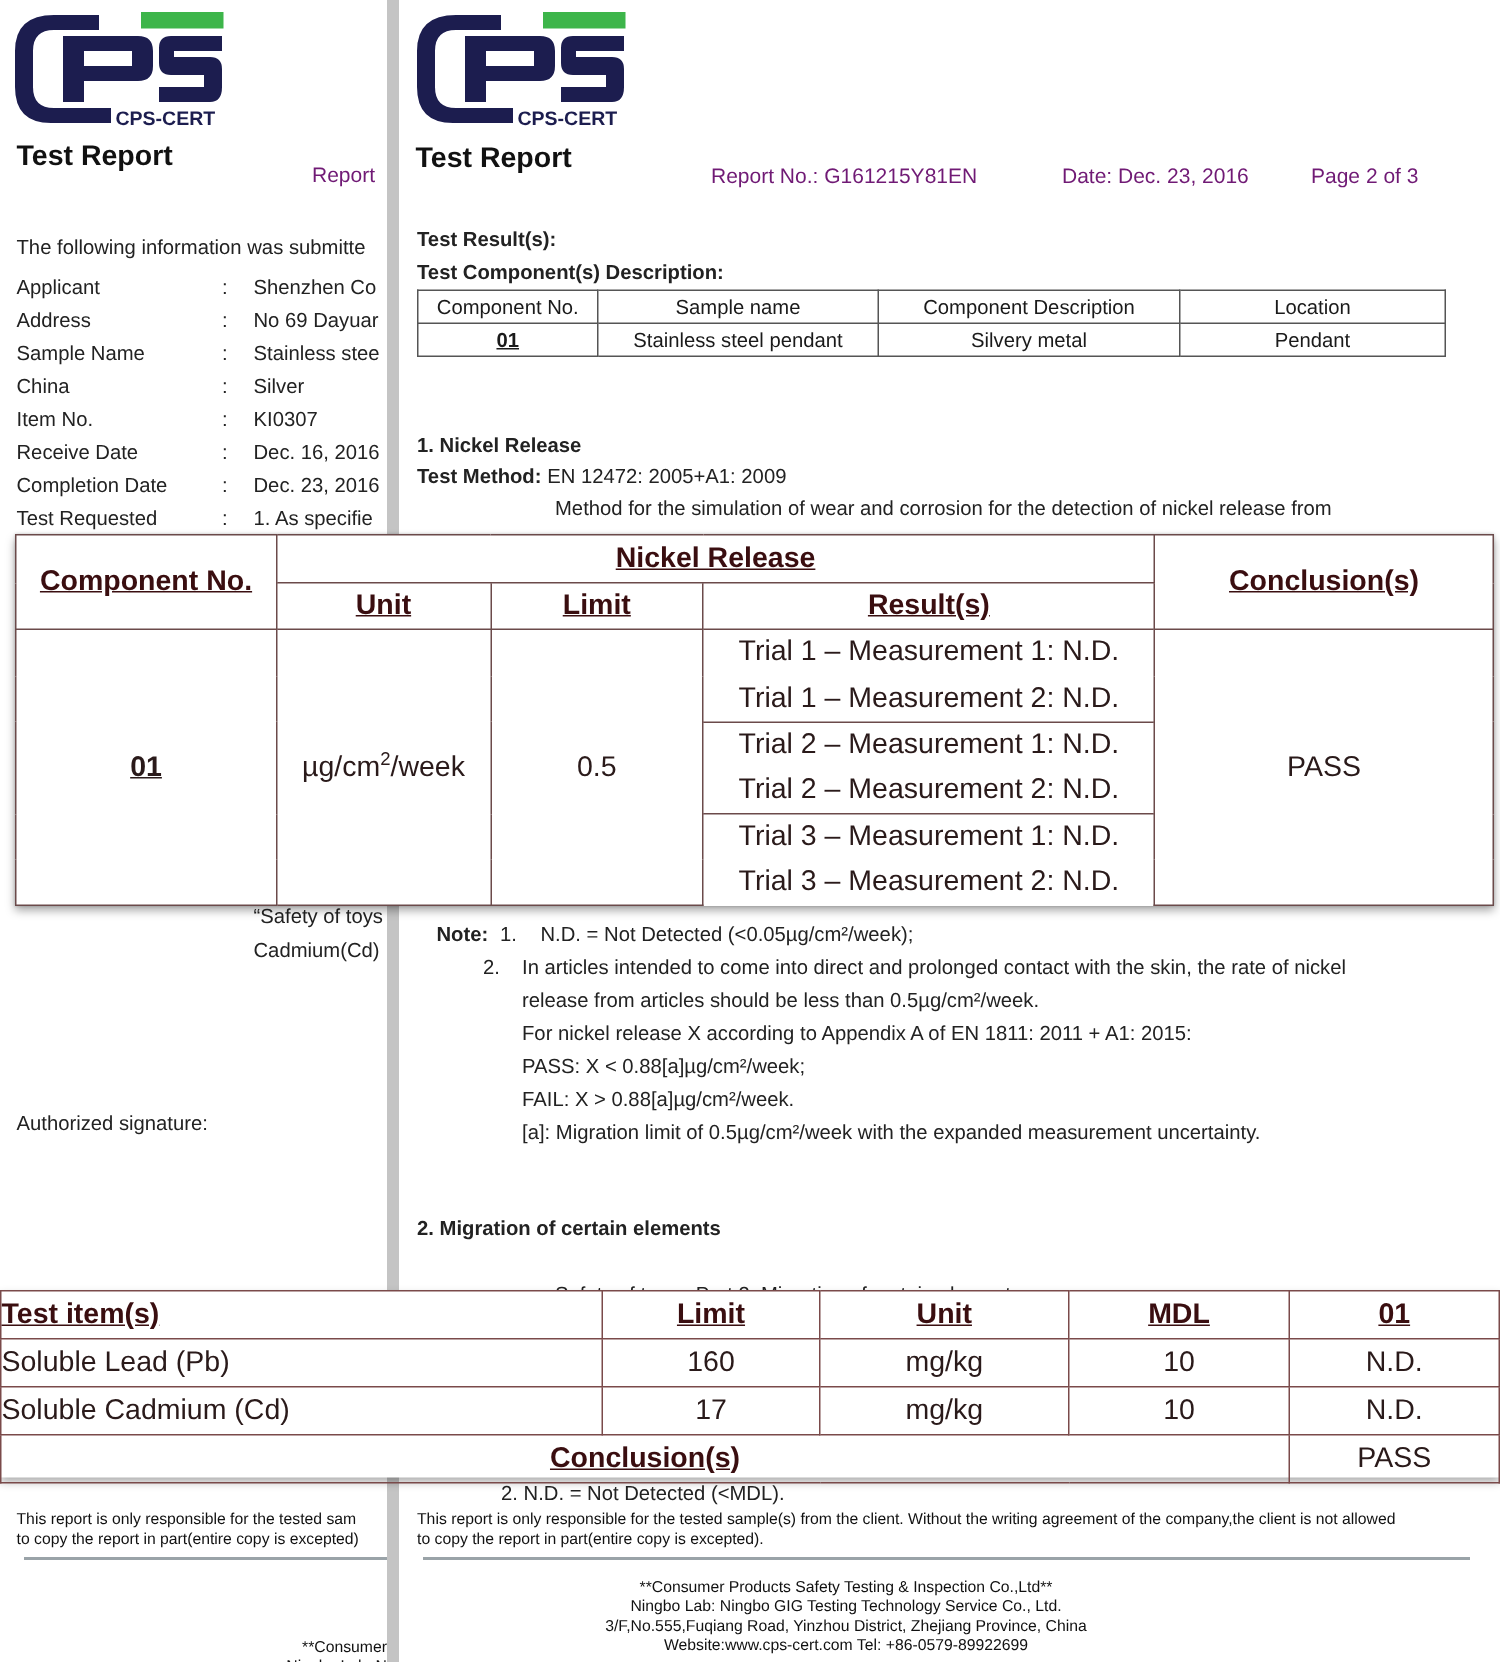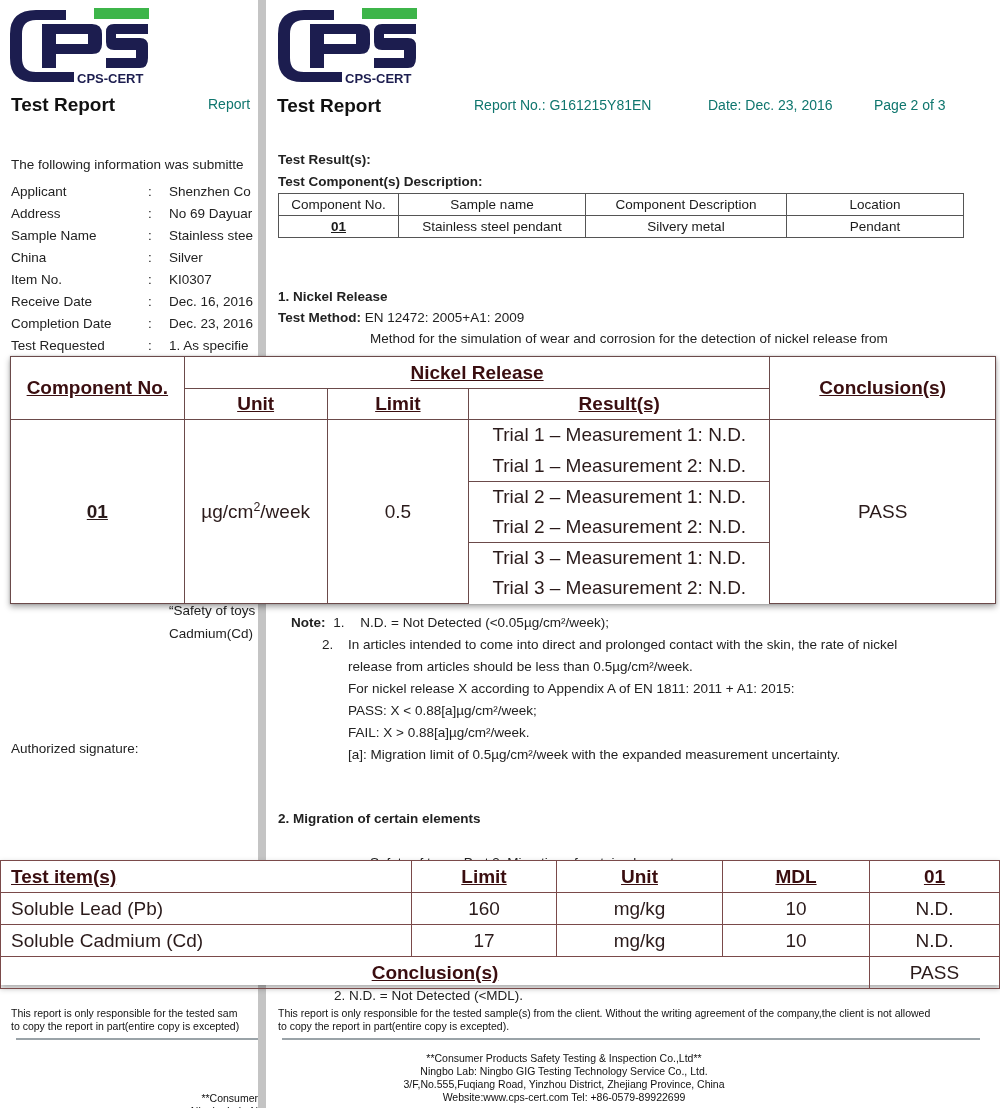--- a/index.html
+++ b/index.html
@@ -11,21 +11,21 @@
   
   .page-left { left: 0; top: 0; width: 258px; height: 1108px; background: #fff; overflow: hidden; }
   .page-divider { left: 258px; top: 0; width: 8px; height: 1108px; background: #c4c4c4; }
   .page-right { left: 266px; top: 0; width: 734px; height: 1108px; background: #fff; overflow: hidden; }
 
   
   .logo { width: 145px; height: 80px; }
   .logo svg { display: block; }
 
   .title { font-weight: bold; font-size: 19px; color: #111; }
-  .hdr-small { font-size: 14px; color: #0f766e; }
+  .hdr-small { font-size: 14px; color: #701a75; margin-top: 12px; }
 
   .info-row { font-size: 13.5px; color: #222; white-space: nowrap; }
   .info-label { position: absolute; left: 11px; }
   .info-colon { position: absolute; left: 148px; }
   .info-value { position: absolute; left: 169px; }
 
   .bold { font-weight: bold; }
   .txt { font-size: 13.5px; color: #222; white-space: nowrap; }
 
   
@@ -46,21 +46,21 @@
 
   
   .mig-card {
     left: 0; top: 860px; width: 1000px; height: 125px; background: #fff;
     box-shadow: 0 3px 6px rgba(0,0,0,0.35);
   }
   table.mig { border-collapse: collapse; width: 1000px; height: 125px; font-size: 19px; color: #2a1a1a; }
   table.mig td { border: 1.5px solid #7a4a4a; padding: 0; height: 31px; }
   table.mig .hd { font-weight: bold; text-decoration: underline; color: #3a0e10; }
   table.mig .c { text-align: center; }
-  table.mig .l { text-align: left; padding-left: 10px; }
+  table.mig .l { text-align: left; }
 
   .footer-line { height: 2px; background: #9aa3a8; }
   .foot-small { font-size: 10.5px; color: #111; white-space: nowrap; }
   .foot-center { font-size: 10.5px; color: #111; text-align: center; white-space: nowrap; line-height: 13px; }
   sup { font-size: 0.65em; line-height: 0; }
 </style>
 </head>
 <body>
 
 <div class="abs page-left">

